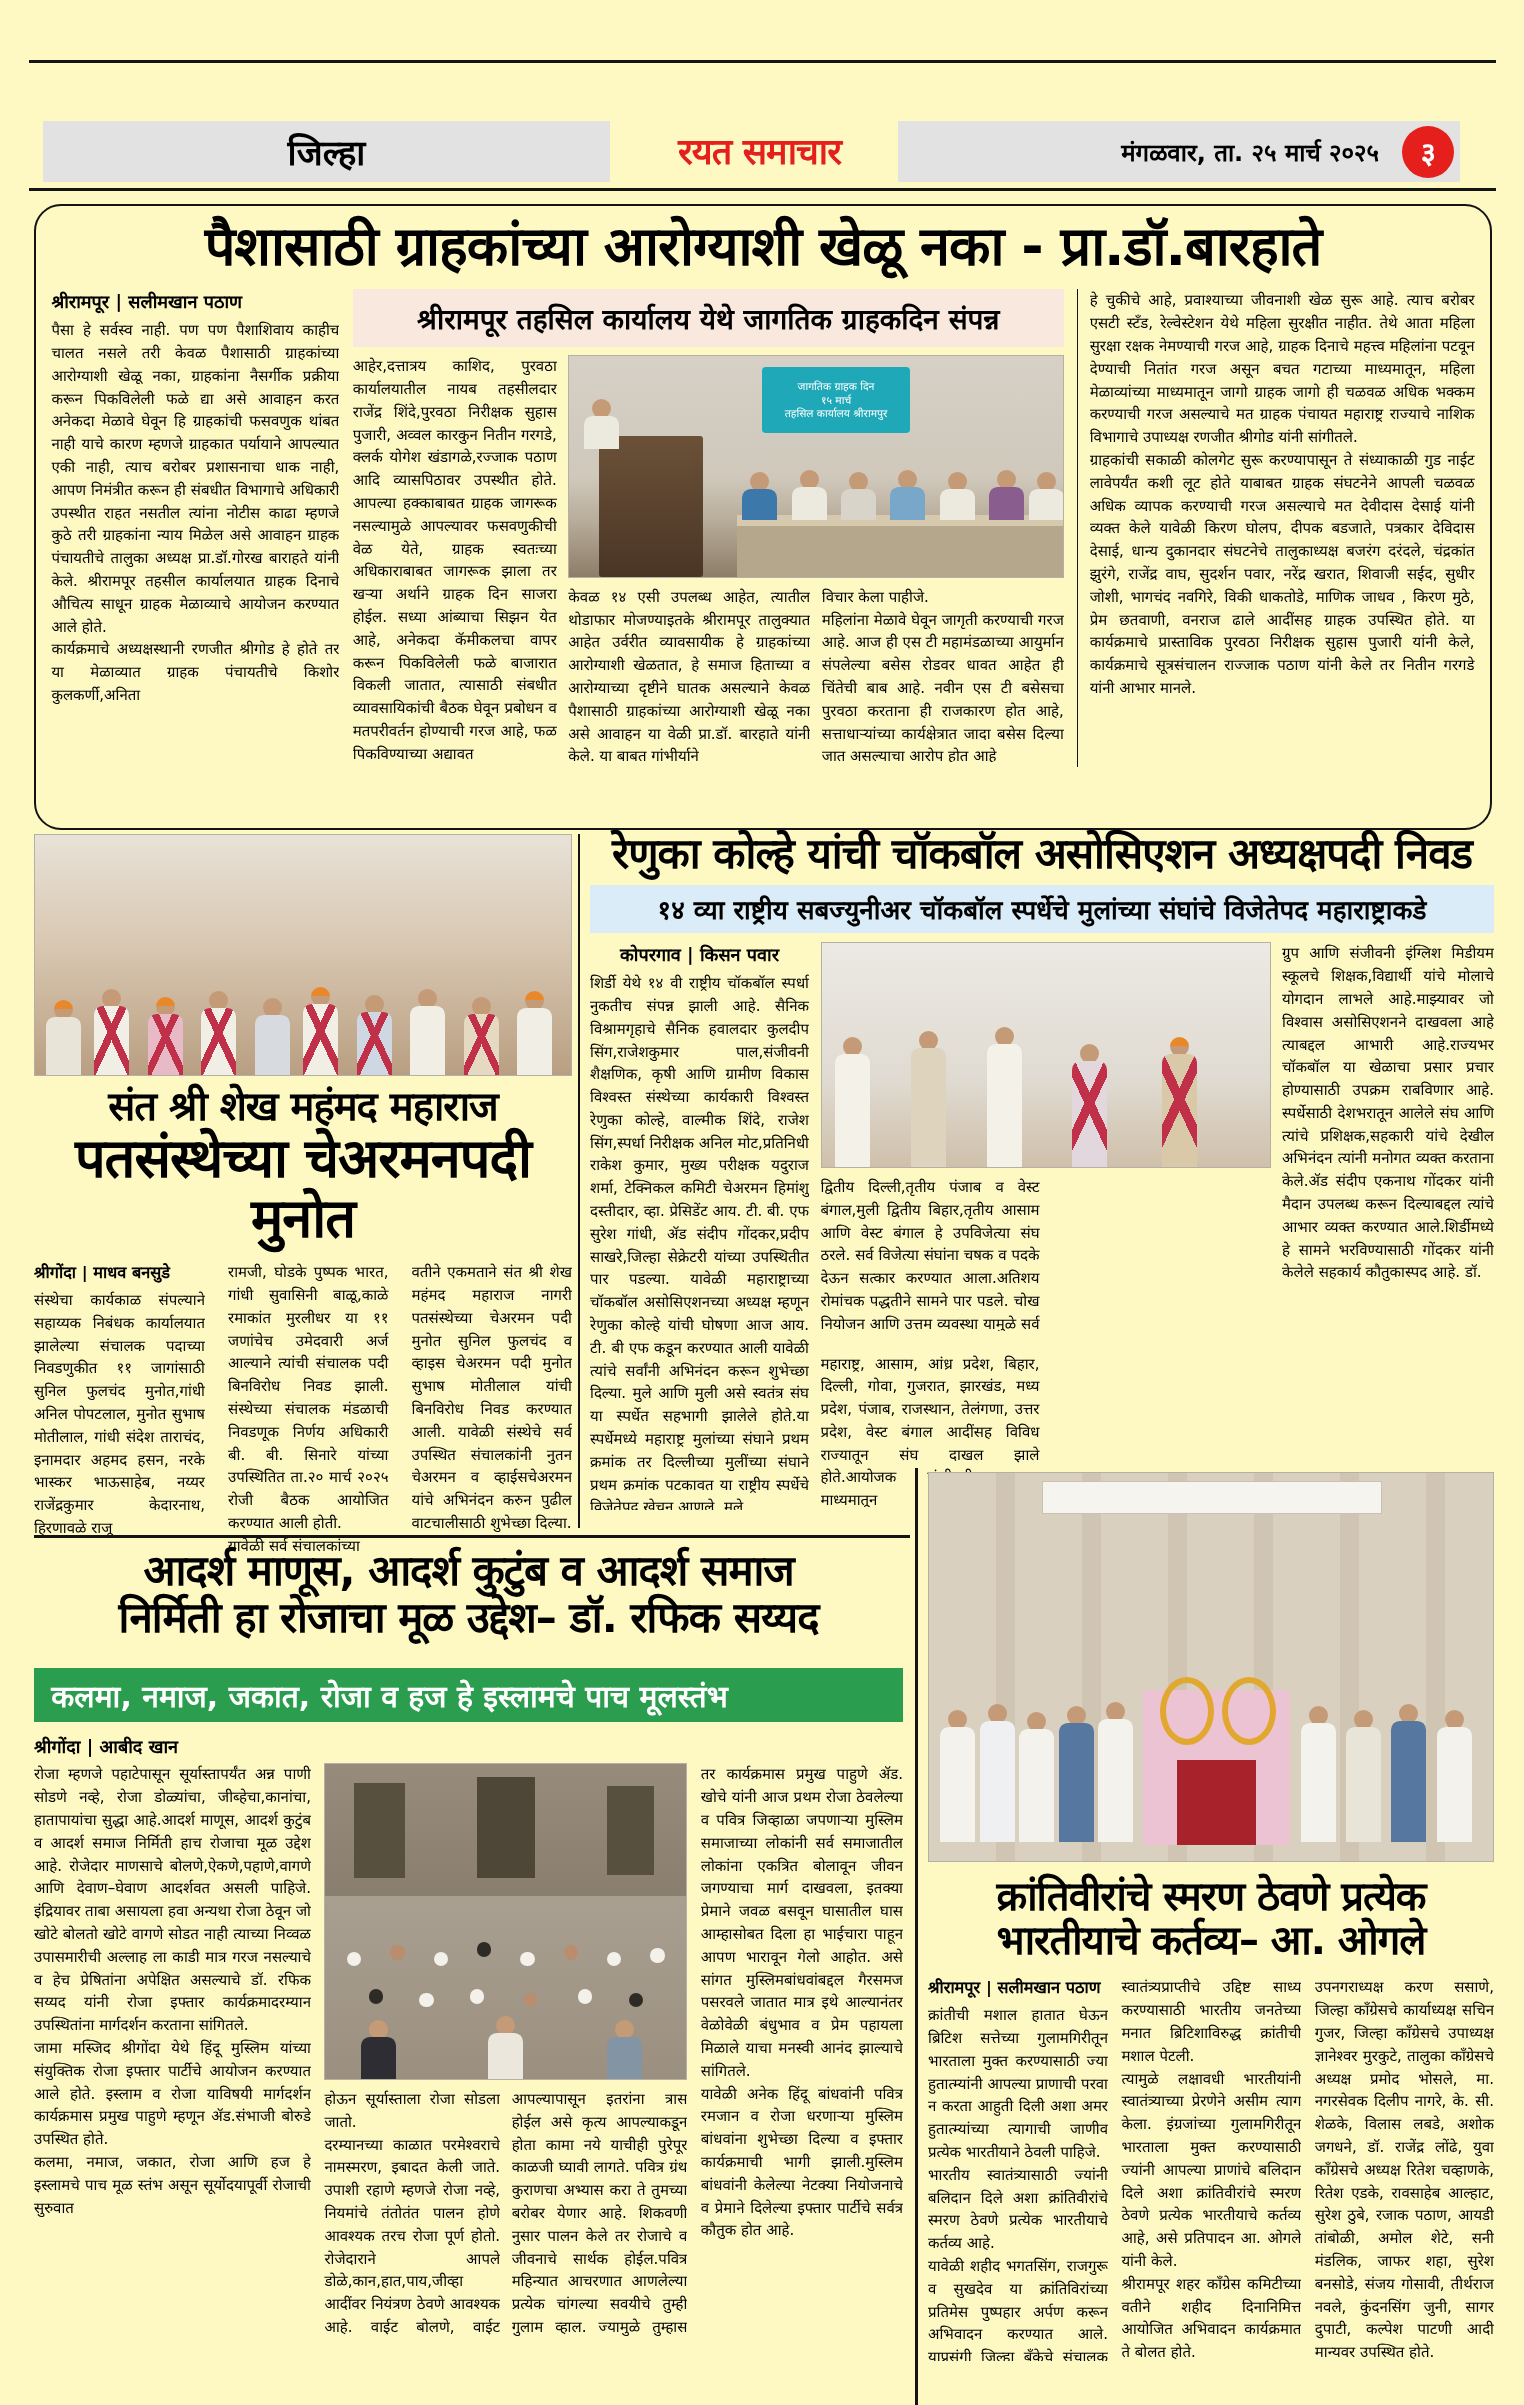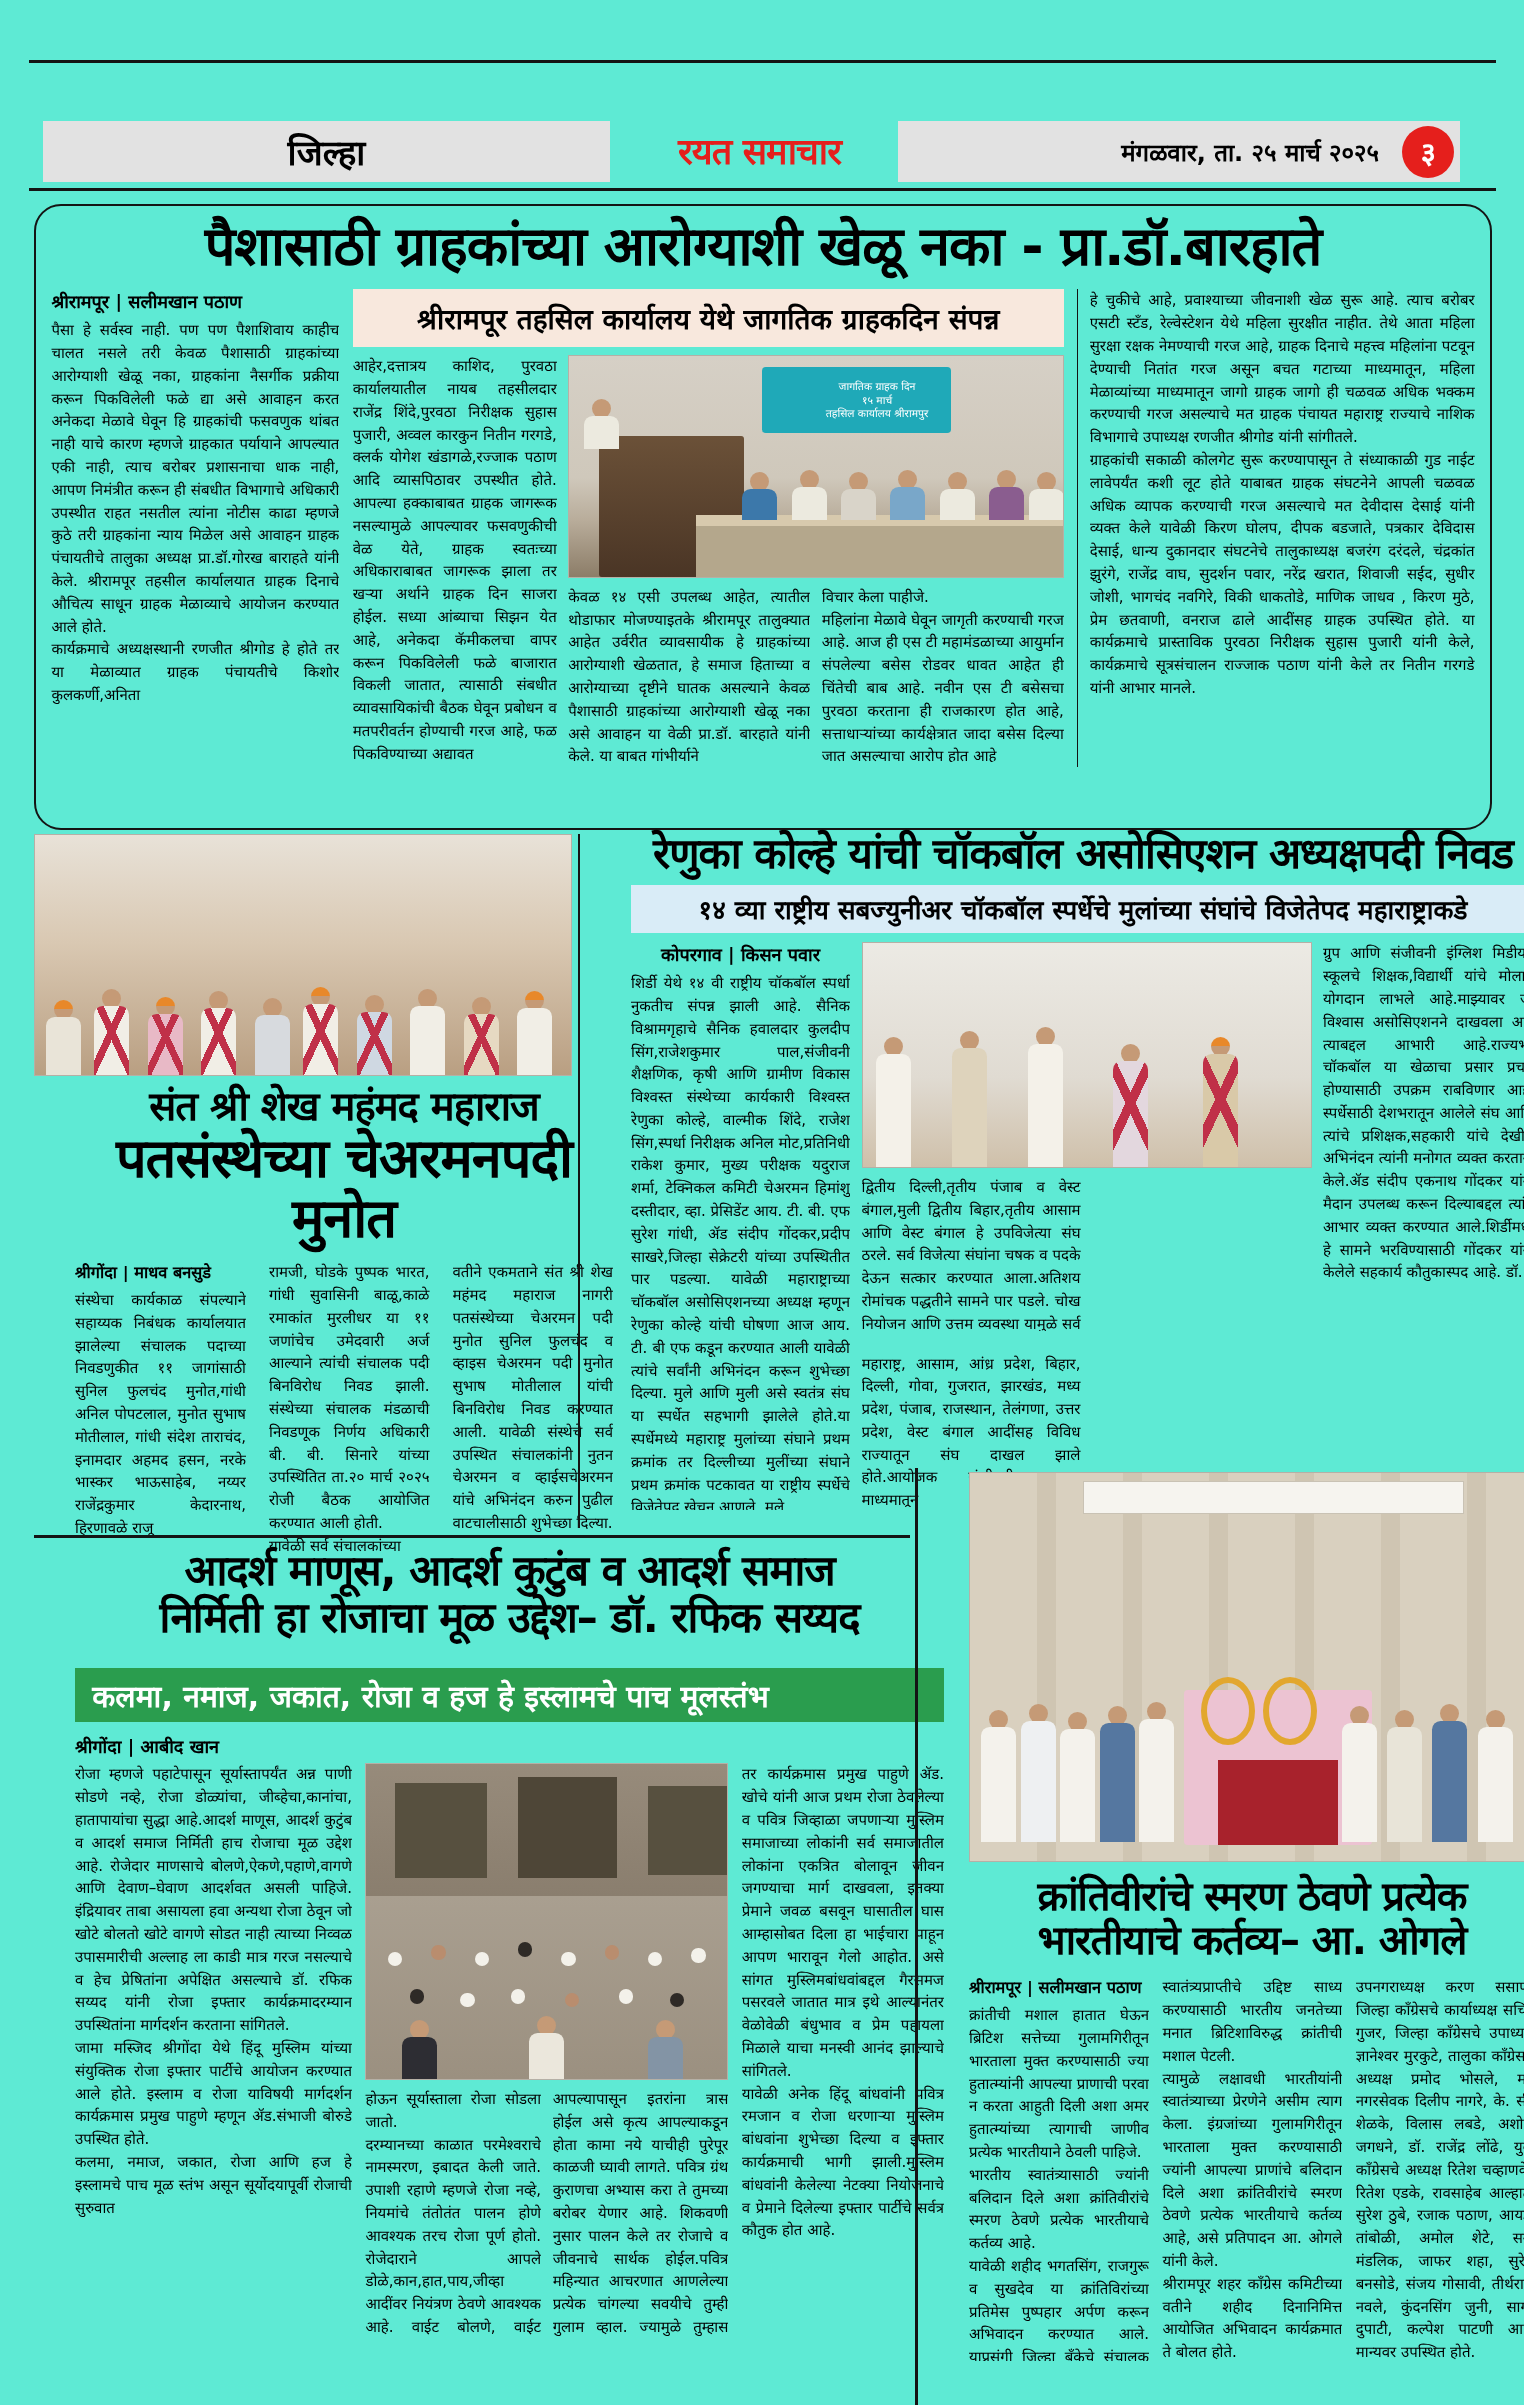--- a/index.html
+++ b/index.html
@@ -1,18 +1,18 @@
 <!DOCTYPE html>
 <html><head>
 <meta charset="utf-8">
 <style>
   html,body{margin:0;padding:0;background:#f2f2f2;}
-  .page{position:relative;width:1525px;height:2406px;margin:0 auto;background:#5eead4;
+  .page{position:relative;width:1525px;height:2406px;margin:0 auto;background:#fef9c3;
         font-family:"DejaVu Sans","Liberation Sans",sans-serif;color:#000;overflow:hidden;}
-  .abs{position:absolute;padding-left:41px;}
+  .abs{position:absolute;}
   .rule{position:absolute;background:#141414;}
   
   .hdrbox{position:absolute;background:#e2e2e2;display:flex;align-items:center;box-sizing:border-box;}
   .hdr-left{justify-content:center;font-size:35px;font-weight:bold;}
   .masthead{position:absolute;display:flex;align-items:center;justify-content:center;
             font-size:36px;font-weight:900;color:#e51f1c;letter-spacing:-1px;}
   .hdr-right{justify-content:flex-end;padding-right:81px;font-size:24px;font-weight:bold;}
   .pagenum{position:absolute;width:52px;height:52px;border-radius:50%;background:#e51f1c;color:#fff;
            display:flex;align-items:center;justify-content:center;font-size:29px;font-weight:bold;}
   

